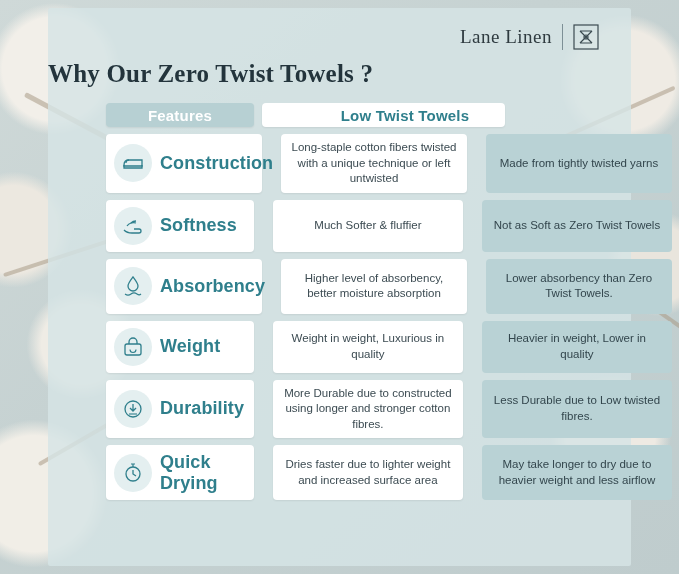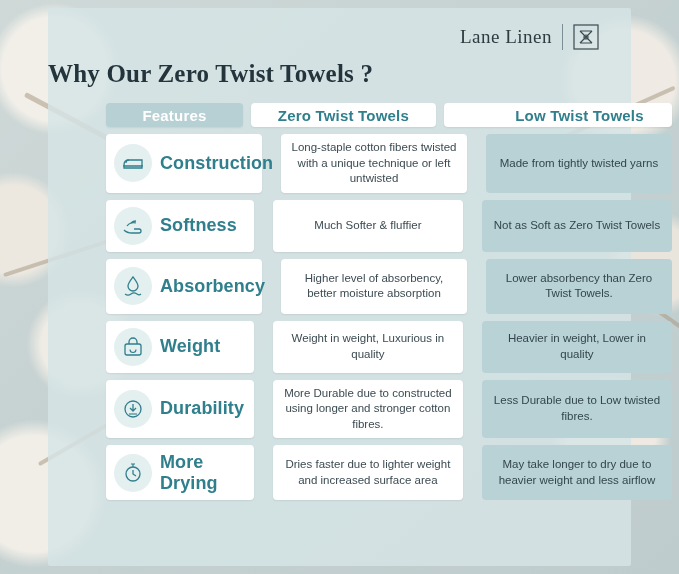--- a/index.html
+++ b/index.html
@@ -111,21 +111,20 @@
         </svg>
       </div>
     </div>
 
     <div class="title">Why Our Zero Twist Towels ?</div>
 
     <div class="table">
 
       <div class="head-row">
         <div class="hcell features">Features</div>
-        <div class="hcell c2">Zero Twist Towels</div>
         <div class="hcell c3">Low Twist Towels</div>
       </div>
 
       <div class="row r-h-55">
         <div class="feat">
           <span class="ico">
             <svg width="24" height="24" viewBox="0 0 24 24" fill="none" stroke="#2f7f8c" stroke-width="1.3">
               <path d="M3 14c0-3 2-5 5-5h13v6H3z"></path>
               <path d="M8 9c-2 0-3 1.5-3 3"></path>
               <path d="M3 14v3h18v-3"></path>
@@ -198,21 +197,21 @@
 
       <div class="row r-h-55">
         <div class="feat">
           <span class="ico">
             <svg width="24" height="24" viewBox="0 0 24 24" fill="none" stroke="#2f7f8c" stroke-width="1.3">
               <circle cx="12" cy="13" r="7"></circle>
               <path d="M12 9v4l3 2"></path>
               <path d="M10 3h4M12 3v3" stroke-width="1.2"></path>
             </svg>
           </span>
-          <span class="feat-label">More Drying</span>
+          <span class="feat-label">Quick Drying</span>
         </div>
         <div class="cell white">Dries faster due to lighter weight and increased surface area</div>
         <div class="cell tint">May take longer to dry due to heavier weight and less airflow</div>
       </div>
 
     </div>
   </div>
 </div>
 
 </body></html>

